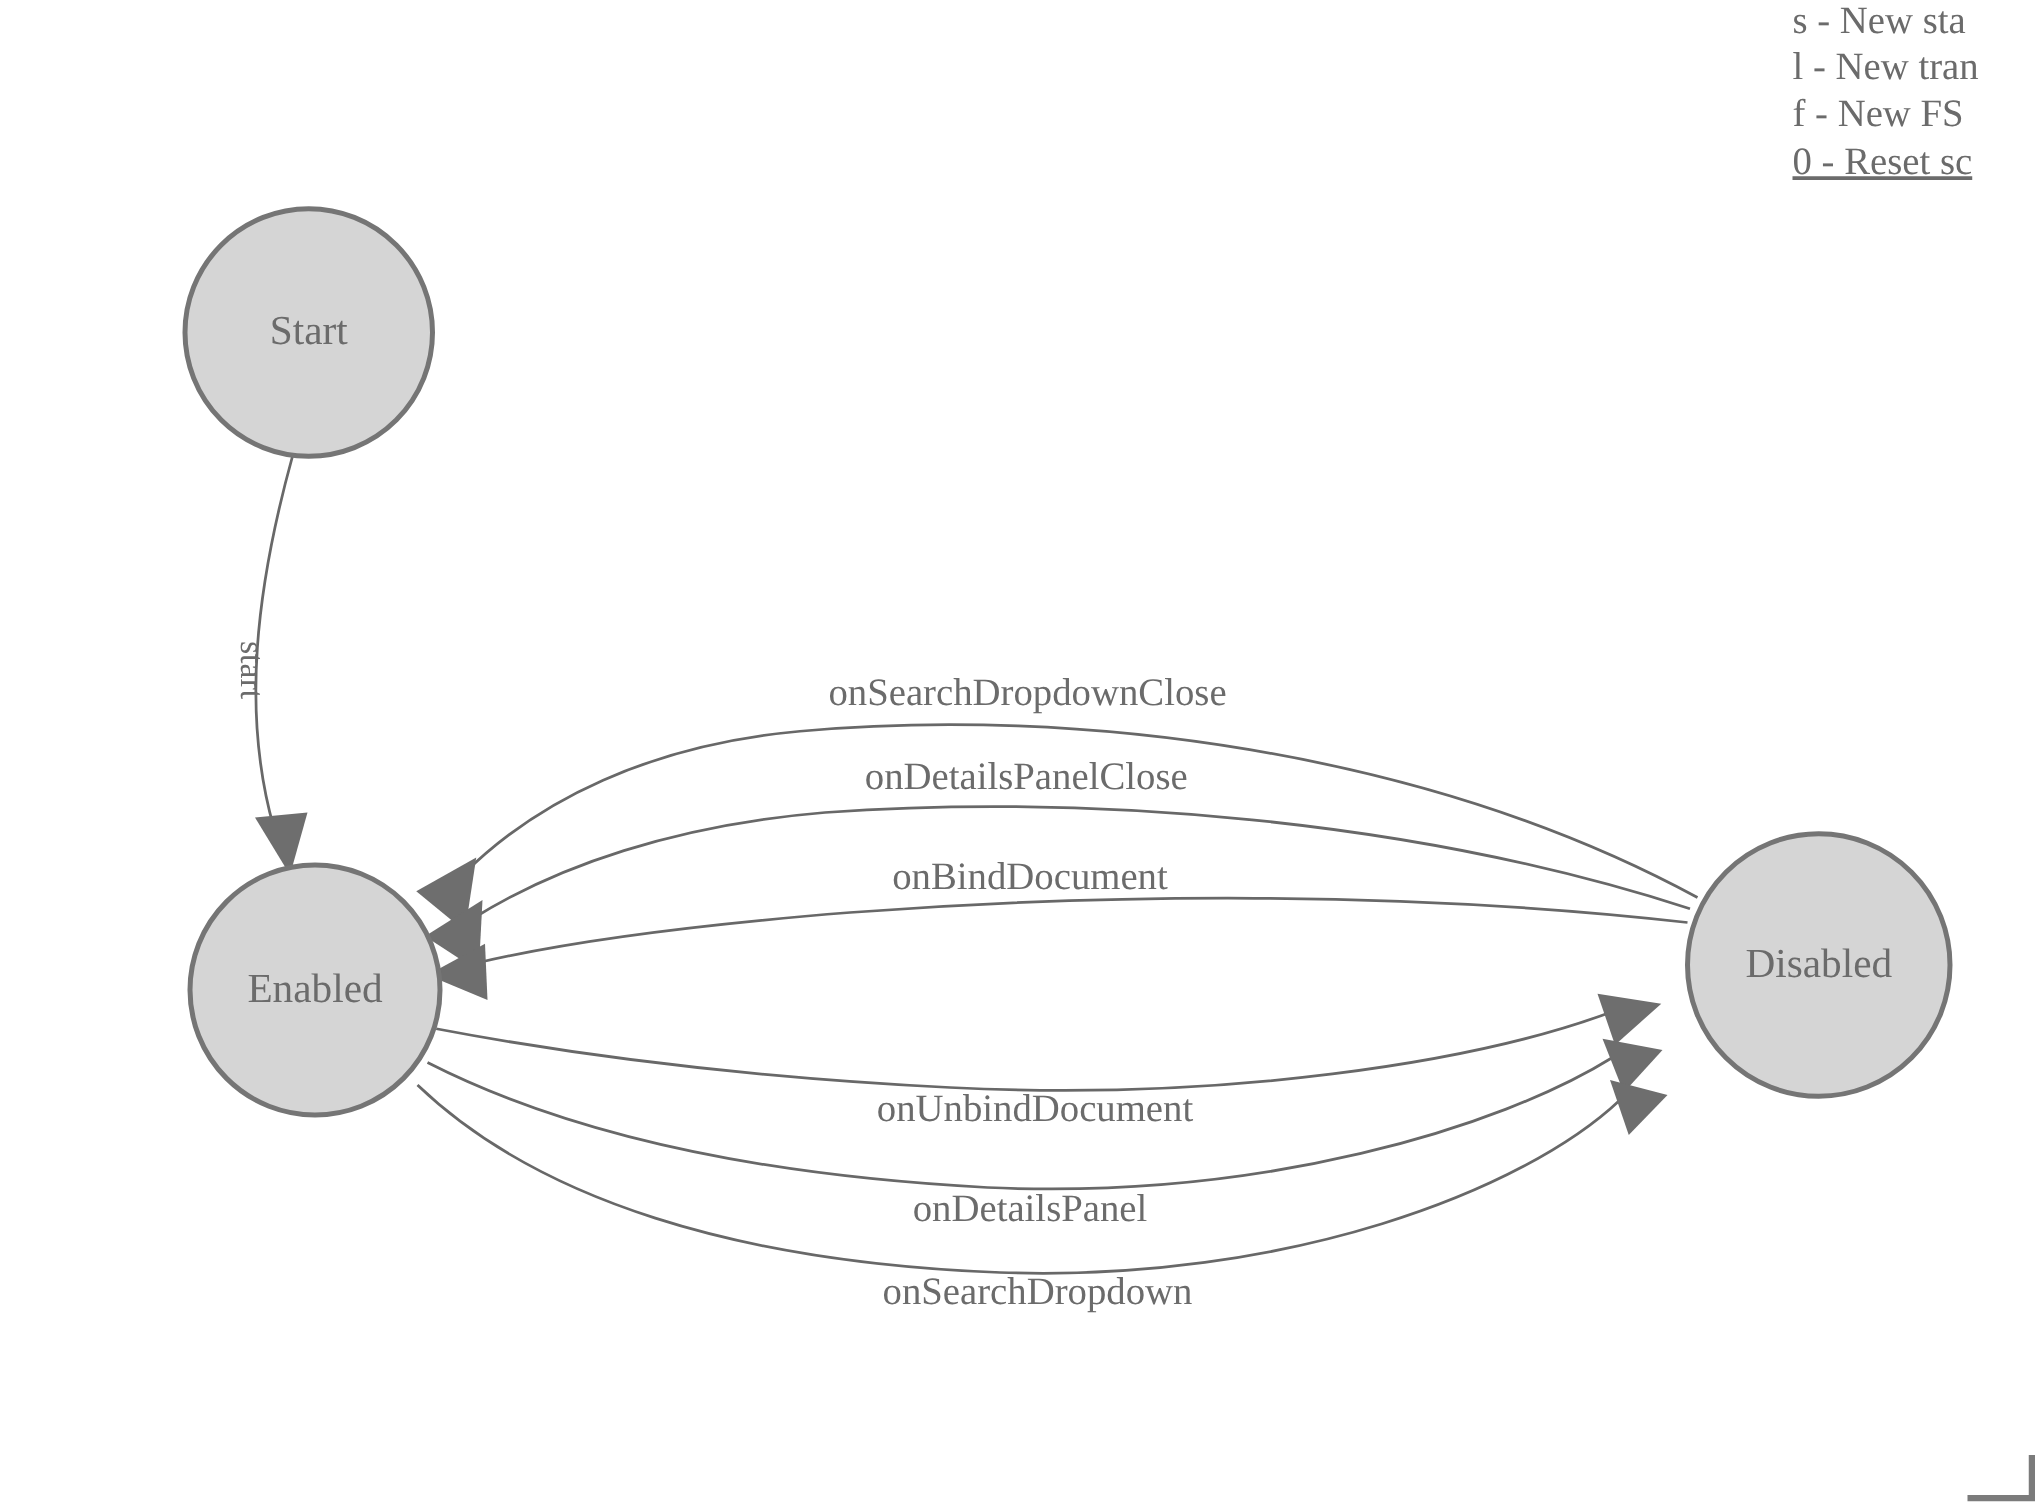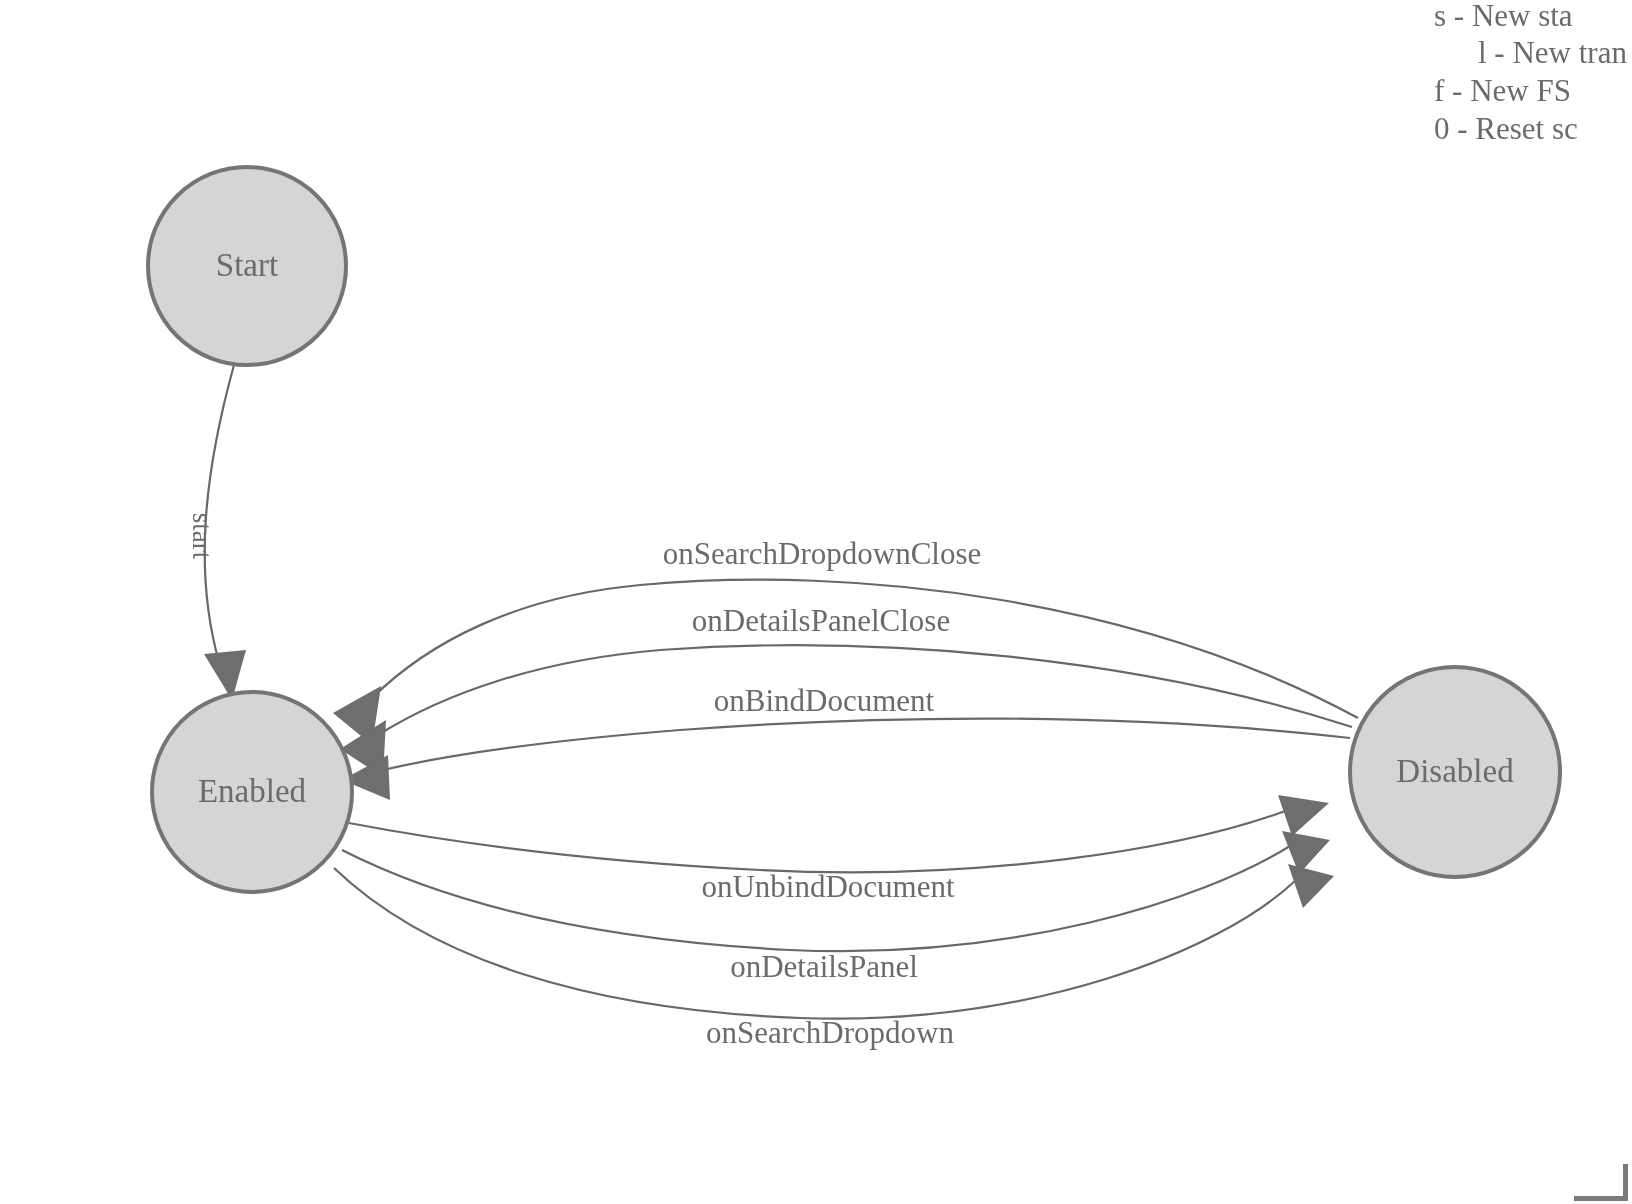--- a/index.html
+++ b/index.html
@@ -162,23 +162,23 @@
     <text class="edge-label" x="828" y="897">onUnbindDocument</text>
 
     <text class="edge-label" x="824" y="977">onDetailsPanel</text>
 
     <text class="edge-label" x="830" y="1043">onSearchDropdown</text>
 
   </svg>
 
   <div>
     <div class="help-line" style="top:-3px;">s - New sta</div>
-    <div class="help-line" style="top:34px;margin-left:44px;">l - New tran</div>
+    <div class="help-line" style="top:34px;">l - New tran</div>
     <div class="help-line" style="top:72px;text-align:center;">f - New FS</div>
-    <div class="help-line" style="top:110px;">0 - Reset sc</div>
+    <div class="help-line" style="top:110px;text-decoration:underline;">0 - Reset sc</div>
   </div>
 
   <div class="corner-bracket">
     <div class="cb-v"></div>
     <div class="cb-h"></div>
   </div>
 
 </div>
 
 </body></html>

